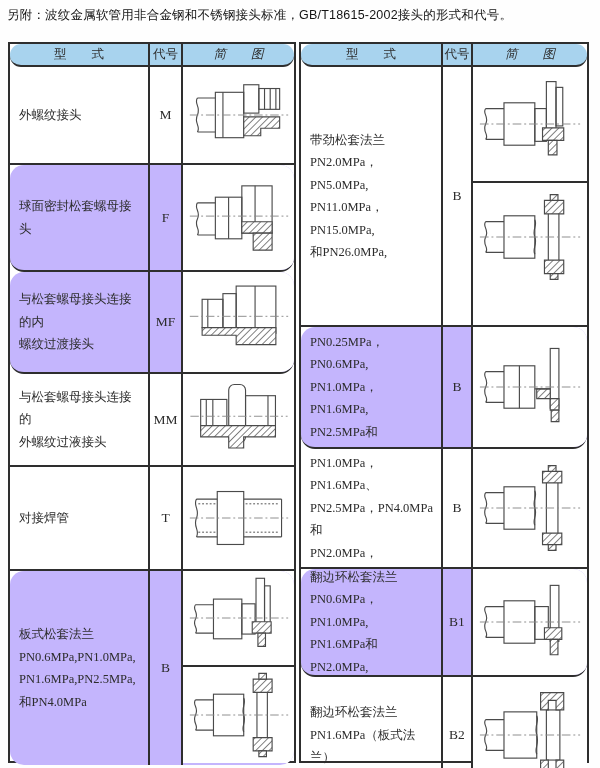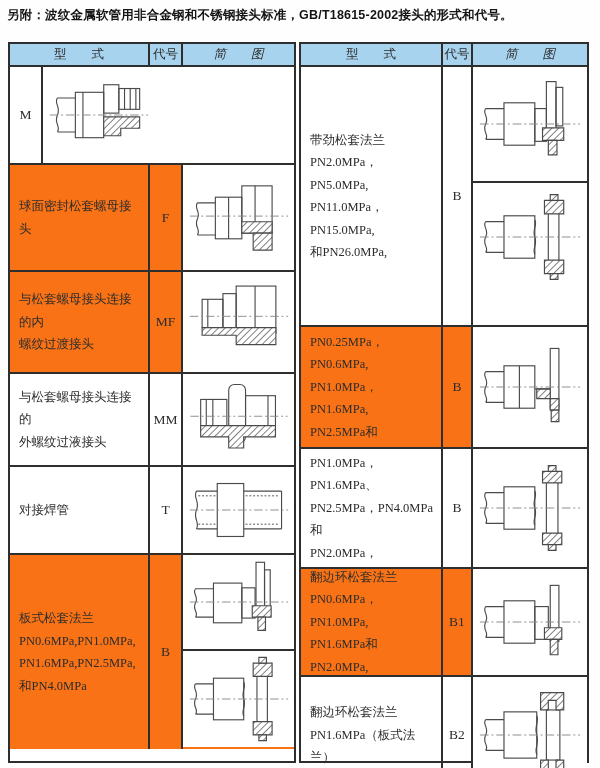--- a/index.html
+++ b/index.html
@@ -5,38 +5,38 @@
   * { box-sizing: border-box; margin: 0; padding: 0; }
   html,body { width:600px; height:768px; }
   body {
     background:#ffffff;
     font-family:"Liberation Sans", sans-serif;
     position:relative;
   }
   .page { position:relative; width:600px; height:768px; background:#fefefe; overflow:hidden; }
   .title {
     position:absolute; left:7px; top:7px; width:590px;
-    font-size:12.5px; font-weight:bold; color:#141414; letter-spacing:0.2px;
+    font-size:12.5px; font-weight:normal; color:#141414; letter-spacing:0.2px;
   }
   .tables { position:absolute; left:8px; top:42px; display:flex; }
   .half { border:2px solid #2e2e2e; background:#ffffff; }
   .half-left  { width:288px; height:721px; margin-right:3px; }
   .half-right { width:290px; height:721px; }
 
   .row { display:flex; border-bottom:2px solid #2e2e2e; overflow:hidden; }
   .row:last-child { border-bottom:none; }
   .cell { border-right:2px solid #2e2e2e; overflow:hidden; }
   .cell:last-child { border-right:none;font-style:italic; }
 
-  .hdr { background:#a8d3ee; }
+  .hdr { background:#a8d3ee;border-radius:11px; }
   .hdr .cell {
     display:flex; align-items:center; justify-content:center;
     font-family:"Liberation Serif", serif; font-size:12.5px; color:#2d2d2d;
   }
-  .hl { background:#f97316; }
+  .hl { background:#c4b5fd;border-radius:14px; }
 
   .type-cell {
     display:flex; align-items:center;
     padding:6px 6px 6px 9px;
     font-family:"Liberation Serif", serif;
     font-size:12.5px; line-height:1.8; color:#2c2c2c;
     white-space:pre-line;
   }
   .code-cell {
     display:flex; align-items:center; justify-content:center;
@@ -79,20 +79,21 @@
 
     <div class="half half-left L">
 
       <div class="row hdr" style="height:23px">
         <div class="cell c-type">型　　式</div>
         <div class="cell c-code">代号</div>
         <div class="cell c-diag">简　　图</div>
       </div>
 
       <div class="row" style="height:98px">
+        <div class="cell c-type type-cell">外螺纹接头</div>
         <div class="cell c-code code-cell">M</div>
         <div class="cell c-diag diag-cell">
           <svg class="diag" width="104" height="88" viewBox="0 0 110 92">
             <path d="M30 28 H11 M30 64 H11 M11 28 c-4 6 4 9 0 18 c-4 9 4 12 0 18"></path>
             <rect x="30" y="22" width="30" height="48"></rect>
             <line x1="38" y1="22" x2="38" y2="70"></line>
             <rect x="60" y="14" width="16" height="30"></rect>
             <rect x="76" y="18" width="22" height="22"></rect>
             <line x1="82" y1="18" x2="82" y2="40"></line>
               <line x1="88" y1="18" x2="88" y2="40"></line>
@@ -148,21 +149,21 @@
               <line x1="27" y1="24" x2="27" y2="58"></line>
             <rect x="44" y="8" width="18" height="62" rx="6"></rect>
             <rect x="62" y="20" width="32" height="40"></rect>
             <line x1="86" y1="20" x2="86" y2="60"></line>
             <path class="ht" d="M14 52 H94 V64 H60 V76 H44 V64 H14 Z"></path>
             <line class="cl" x1="3" y1="42" x2="107" y2="42"></line>
           </svg>
         </div>
       </div>
 
-      <div class="row" style="height:88px">
+      <div class="row" style="height:104px">
         <div class="cell c-type type-cell">对接焊管</div>
         <div class="cell c-code code-cell">T</div>
         <div class="cell c-diag diag-cell">
           <svg class="diag" width="104" height="90" viewBox="0 0 110 92">
             <path d="M32 26 H10 M32 66 H10 M10 26 c-4 7 4 11 0 20 c-4 9 4 13 0 20"></path>
             <line class="dot" x1="12" y1="31" x2="32" y2="31"></line>
               <line class="dot" x1="12" y1="61" x2="32" y2="61"></line>
             <rect x="32" y="18" width="28" height="56"></rect>
             <line x1="60" y1="26" x2="100" y2="26"></line>
               <line x1="60" y1="66" x2="100" y2="66"></line>

